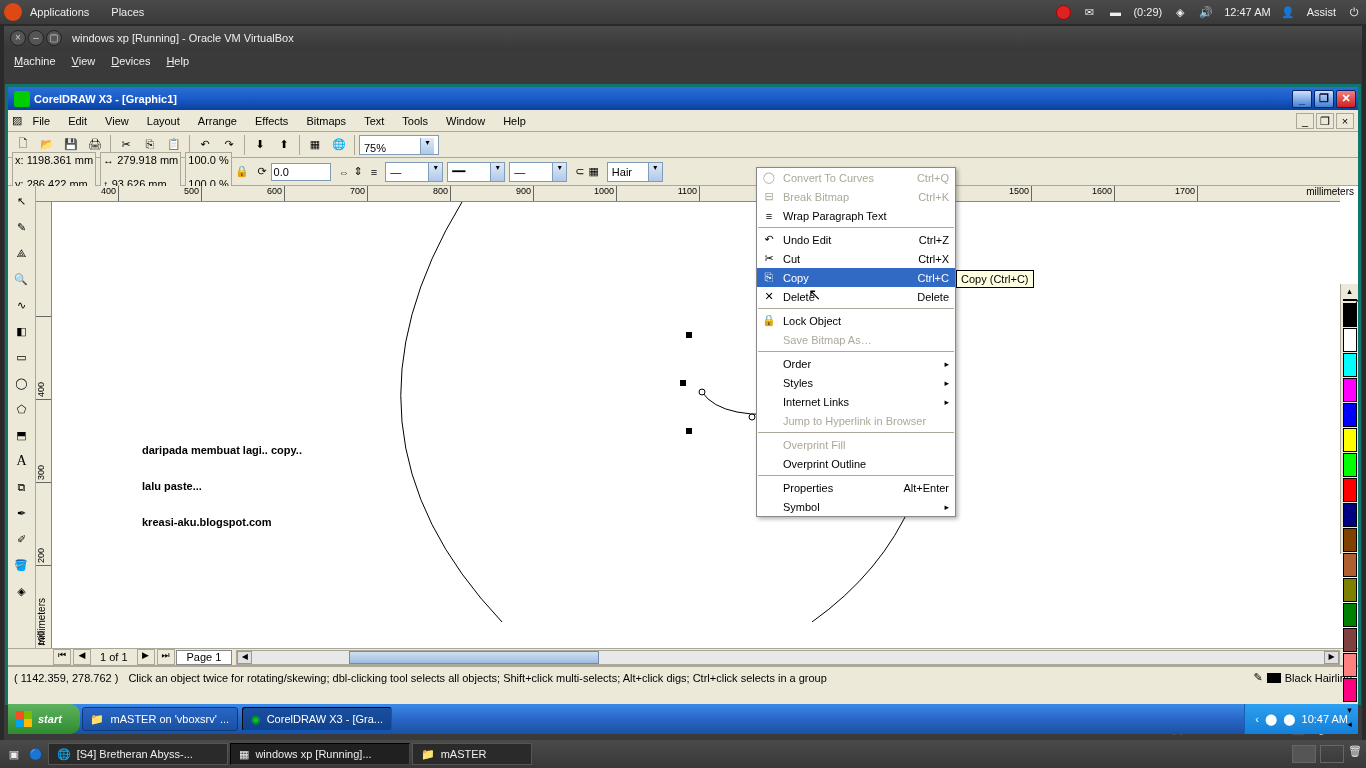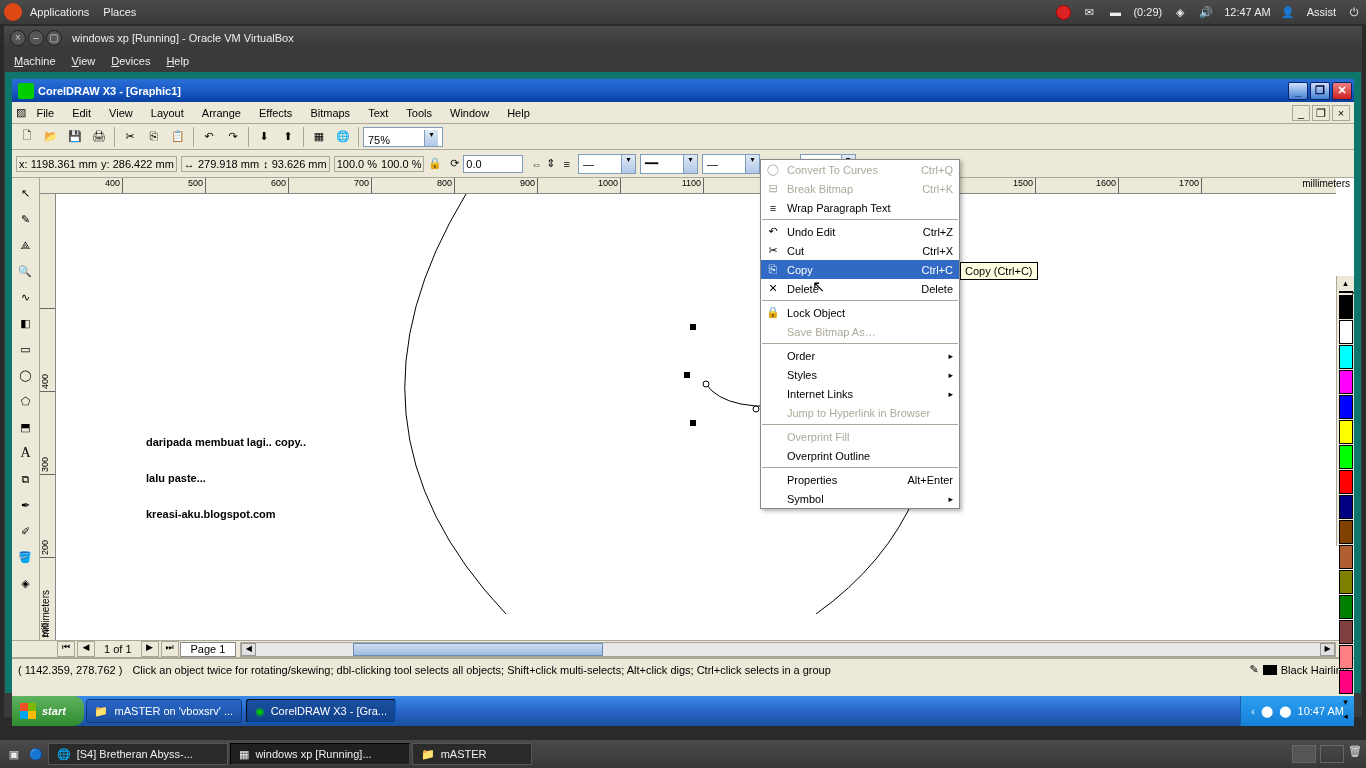--- a/index.html
+++ b/index.html
@@ -1,36 +1,36 @@
 <!DOCTYPE html>
 <html><head>
 <meta charset="utf-8">
 <style>
 * { margin: 0; padding: 0; box-sizing: border-box; font-family: "Tahoma", sans-serif; font-size: 11px; user-select: none; }
 body { width: 1366px; height: 768px; background: #2a2a2a; overflow: hidden; position: relative; }
 
 
 .ubuntu-topbar { height: 24px; background: linear-gradient(#4a4a4a,#3a3a3a); display: flex; align-items: center; color: #eee; padding: 0 4px; }
 .ubuntu-logo { width: 18px; height: 18px; border-radius: 50%; background: #dd4814; margin-right: 8px; }
-.ubuntu-menu { display: flex; gap: 14px; }
+.ubuntu-menu { display: flex; gap: 22px; }
 .ubuntu-tray { margin-left: auto; display: flex; align-items: center; gap: 10px; }
 .tray-icon { width: 16px; height: 16px; display: inline-flex; align-items: center; justify-content: center; }
 .red-circle { width: 15px; height: 15px; border-radius: 50%; background: #dd2222; border: 1px solid #aa0000; }
 
 
 .vbox-window { position: absolute; top: 26px; left: 4px; width: 1358px; background: #3a3a3a; }
 .vbox-titlebar { height: 24px; display: flex; align-items: center; background: linear-gradient(#4a4a4a,#383838); color: #eee; padding-left: 6px; }
 .vbox-titlebar .window-buttons { display: flex; gap: 2px; margin-right: 10px; }
 .vbox-titlebar .wbtn { width: 16px; height: 16px; border-radius: 50%; background: #555; border: 1px solid #222; font-size: 10px; text-align: center; line-height: 14px; color: #ccc; }
 .vbox-menubar { height: 22px; background: #3a3a3a; display: flex; align-items: center; gap: 16px; padding-left: 10px; color: #eee; }
 .vbox-menubar span { text-decoration: underline; text-decoration-color: transparent; }
 .vbox-menubar span::first-letter { text-decoration: underline; }
 
 
-.xp-window { position: relative; width: 1356px; height: 621px; background: #ece9d8; border: 7px solid #0f766e; margin: 0 1px; }
+.xp-window { position: relative; width: 1356px; height: 621px; background: #ece9d8; border: 3px solid #0f766e; margin: 12px 1px; }
 .xp-titlebar { height: 23px; background: linear-gradient(#2a6fd6,#1a5bc8 50%,#0841a0); display: flex; align-items: center; color: #fff; font-weight: bold; padding: 0 2px; }
 .xp-titlebar .icon { width: 16px; height: 16px; background: #0c0; border-radius: 2px; margin: 0 4px; }
 .xp-titlebar .win-controls { margin-left: auto; display: flex; gap: 2px; }
 .xp-titlebar .win-controls div { width: 20px; height: 18px; background: linear-gradient(#d0e0ff,#4080d0); border: 1px solid #0a246a; border-radius: 2px; display: flex; align-items: center; justify-content: center; font-weight: bold; color: #003; }
 .xp-titlebar .win-controls .close-btn { background: linear-gradient(#f08080,#d02020); color: #fff; }
 
 
 .corel-menubar { height: 22px; background: #ece9d8; display: flex; align-items: center; gap: 2px; padding: 0 4px; border-bottom: 1px solid #aca899; }
 .corel-menubar .mitem { padding: 2px 8px; }
 .corel-menubar .doc-controls { margin-left: auto; display: flex; gap: 2px; }
@@ -38,21 +38,21 @@
 
 
 .toolbar { height: 26px; background: #ece9d8; display: flex; align-items: center; gap: 2px; padding: 0 4px; border-bottom: 1px solid #aca899; }
 .toolbar .tbtn { width: 22px; height: 22px; display: flex; align-items: center; justify-content: center; border: 1px solid transparent; }
 .toolbar .sep { width: 1px; height: 20px; background: #aca899; margin: 0 2px; }
 .zoom-select { border: 1px solid #7f9db9; background: #fff; height: 20px; display: flex; align-items: flex-end; padding: 0 4px; width: 80px; }
 .zoom-select .dd { margin-left: auto; width: 14px; height: 16px; background: linear-gradient(#e0eaf6,#b0c8e8); border-left: 1px solid #7f9db9; text-align: center; font-size: 8px; }
 
 
 .propbar { height: 28px; background: #ece9d8; display: flex; align-items: center; gap: 4px; padding: 0 4px; border-bottom: 1px solid #aca899; }
-.coord-box { display: flex; gap: 4px; border: 1px solid #aca899; padding: 1px 2px; background: #ece9d8; font-size: 10px; }
+.coord-box { display: flex; flex-direction: column; gap: 12px; border: 1px solid #aca899; padding: 1px 2px; background: #ece9d8; font-size: 10px; }
 .num-input { border: 1px solid #7f9db9; background: #fff; height: 18px; display: flex; align-items: center; padding: 0 2px; }
 .small-dd { border: 1px solid #7f9db9; background: #fff; height: 20px; width: 58px; display: flex; align-items: center; }
 .small-dd .dd { margin-left: auto; width: 14px; height: 18px; background: linear-gradient(#e0eaf6,#b0c8e8); border-left: 1px solid #7f9db9; text-align: center; font-size: 8px; }
 
 
 .rulers-area { position: relative; height: 462px; background: #fff; display: flex; }
 .ruler-top { position: absolute; top: 0; left: 28px; right: 18px; height: 16px; background: #ece9d8; border-bottom: 1px solid #888; display: flex; overflow: hidden; }
 .ruler-top .tick { width: 83px; text-align: right; padding-right: 2px; border-right: 1px solid #666; font-size: 9px; }
 .ruler-left { position: absolute; top: 16px; left: 28px; width: 16px; bottom: 0; background: #ece9d8; border-right: 1px solid #888; display: flex; flex-direction: column-reverse; overflow: hidden; }
 .ruler-left .tick { height: 83px; font-size: 9px; writing-mode: vertical-rl; transform: rotate(180deg); padding-top: 2px; border-bottom: 1px solid #666; }

